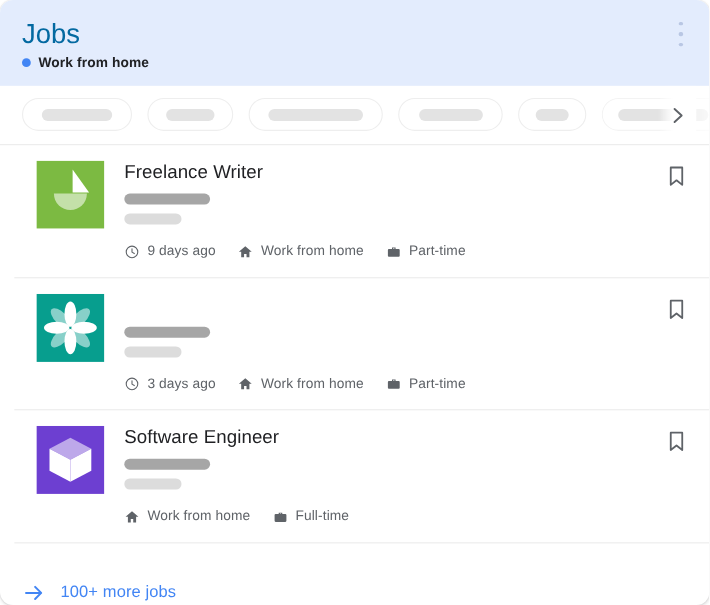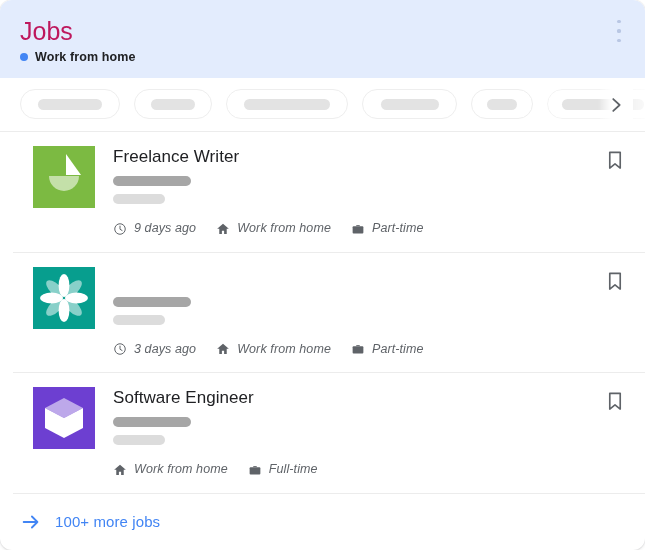--- a/index.html
+++ b/index.html
@@ -40,21 +40,21 @@
     flex: 0 0 auto;
     padding: 0 20px;
     box-sizing: border-box;
   }
   .header-title {
     position: absolute;
     left: 20px;
     top: 16px;
     font-size: 25px;
     line-height: 30px;
-    color: #be185d;
+    color: #0369a1;
     font-weight: 400;
     letter-spacing: 0px;
   }
   .header-sub {
     position: absolute;
     left: 20px;
     top: 50px;
     display: flex;
     align-items: center;
     gap: 7px;
@@ -214,42 +214,41 @@
     display: flex;
     align-items: center;
     gap: 7px;
   }
   .meta-item .mtxt {
     font-size: 12.5px;
     line-height: 15px;
     color: #5f6368;
     letter-spacing: 0.1px;
     white-space: nowrap;
-    font-style: italic;
   }
   .meta-icon {
     width: 14px;
     height: 14px;
     display: block;
     flex: 0 0 auto;
   }
   .bookmark {
     position: absolute;
     right: 19px;
     top: 17px;
     width: 22px;
     height: 22px;
     cursor: pointer;
   }
 
   
   .footer {
     flex: 1 1 auto;
     display: flex;
-    align-items: flex-start;
+    align-items: flex-end;
     padding: 0 20px;
     min-height: 0;
   }
   .more-link {
     display: flex;
     align-items: center;
     gap: 13px;
     cursor: pointer;
     text-decoration: none;
   }

